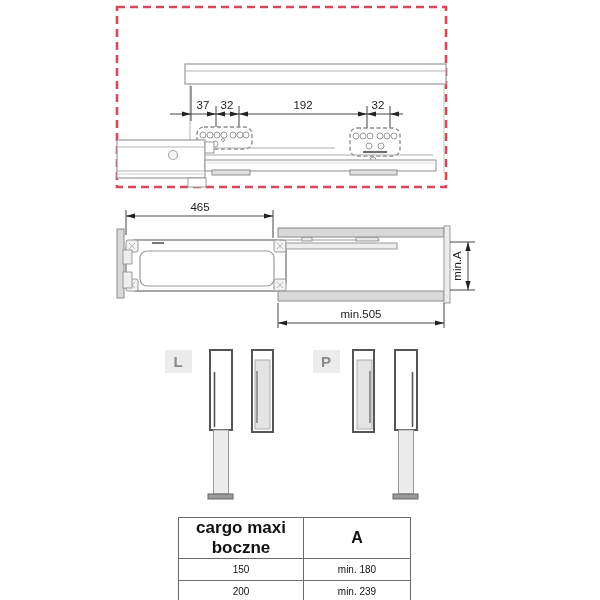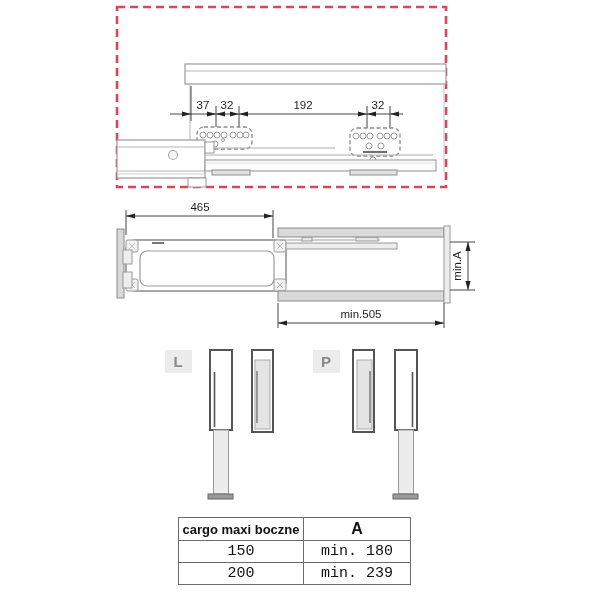--- a/index.html
+++ b/index.html
@@ -7,23 +7,23 @@
         font-family:"Liberation Sans", sans-serif;}
   svg{position:absolute;left:0;top:0;}
   svg text{font-family:"Liberation Sans", sans-serif;fill:#1d1d1d;}
   .dimtxt{font-size:11.5px;}
   .lbltxt{font-size:15px;font-weight:bold;fill:#8a8a8a;}
   
   #spec-table-wrap{position:absolute;left:178px;top:517px;}
   table.spec{border-collapse:collapse;}
   table.spec td, table.spec th{border:1.6px solid #6b6b6b;text-align:center;
       vertical-align:middle;padding:0;color:#111;}
-  th.prod{width:124px;height:22px;font-size:13px;font-weight:bold;}
+  th.prod{width:124px;height:22px;font-size:17px;font-weight:bold;}
   th.colA{width:106px;height:22px;font-size:16px;font-weight:bold;}
-  td.val{height:21px;font-size:15px;font-family:Liberation Mono, monospace;}
+  td.val{height:21px;font-size:10px;}
 </style>
 </head>
 <body>
 
 <div id="page">
 <svg width="600" height="600" viewBox="0 0 600 600">
 
   <g>
     <rect x="117" y="7" width="329" height="180" fill="none" stroke="#d4495c" stroke-width="2.6" stroke-dasharray="8 5"></rect>
 

